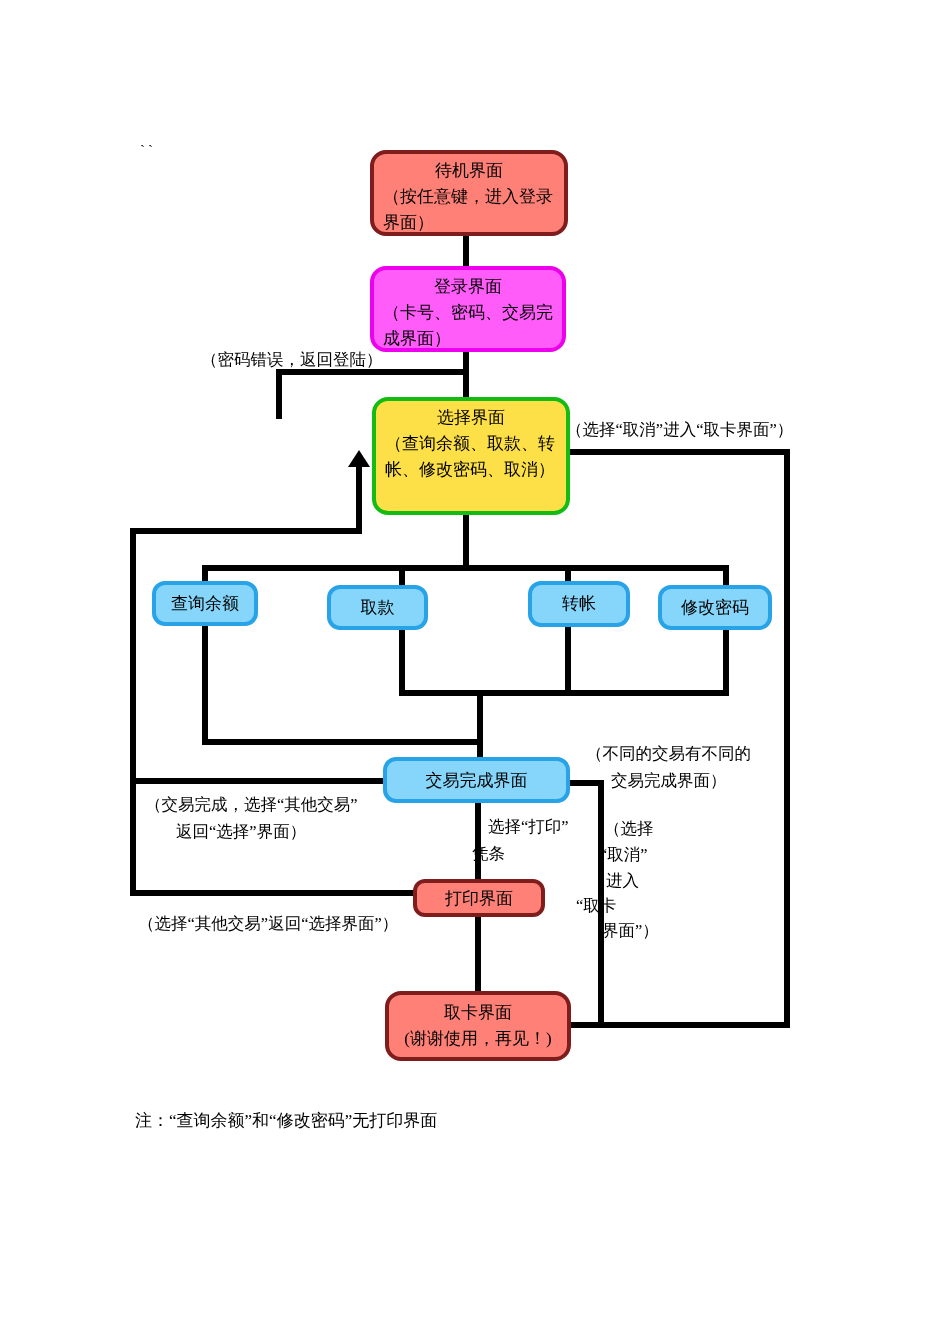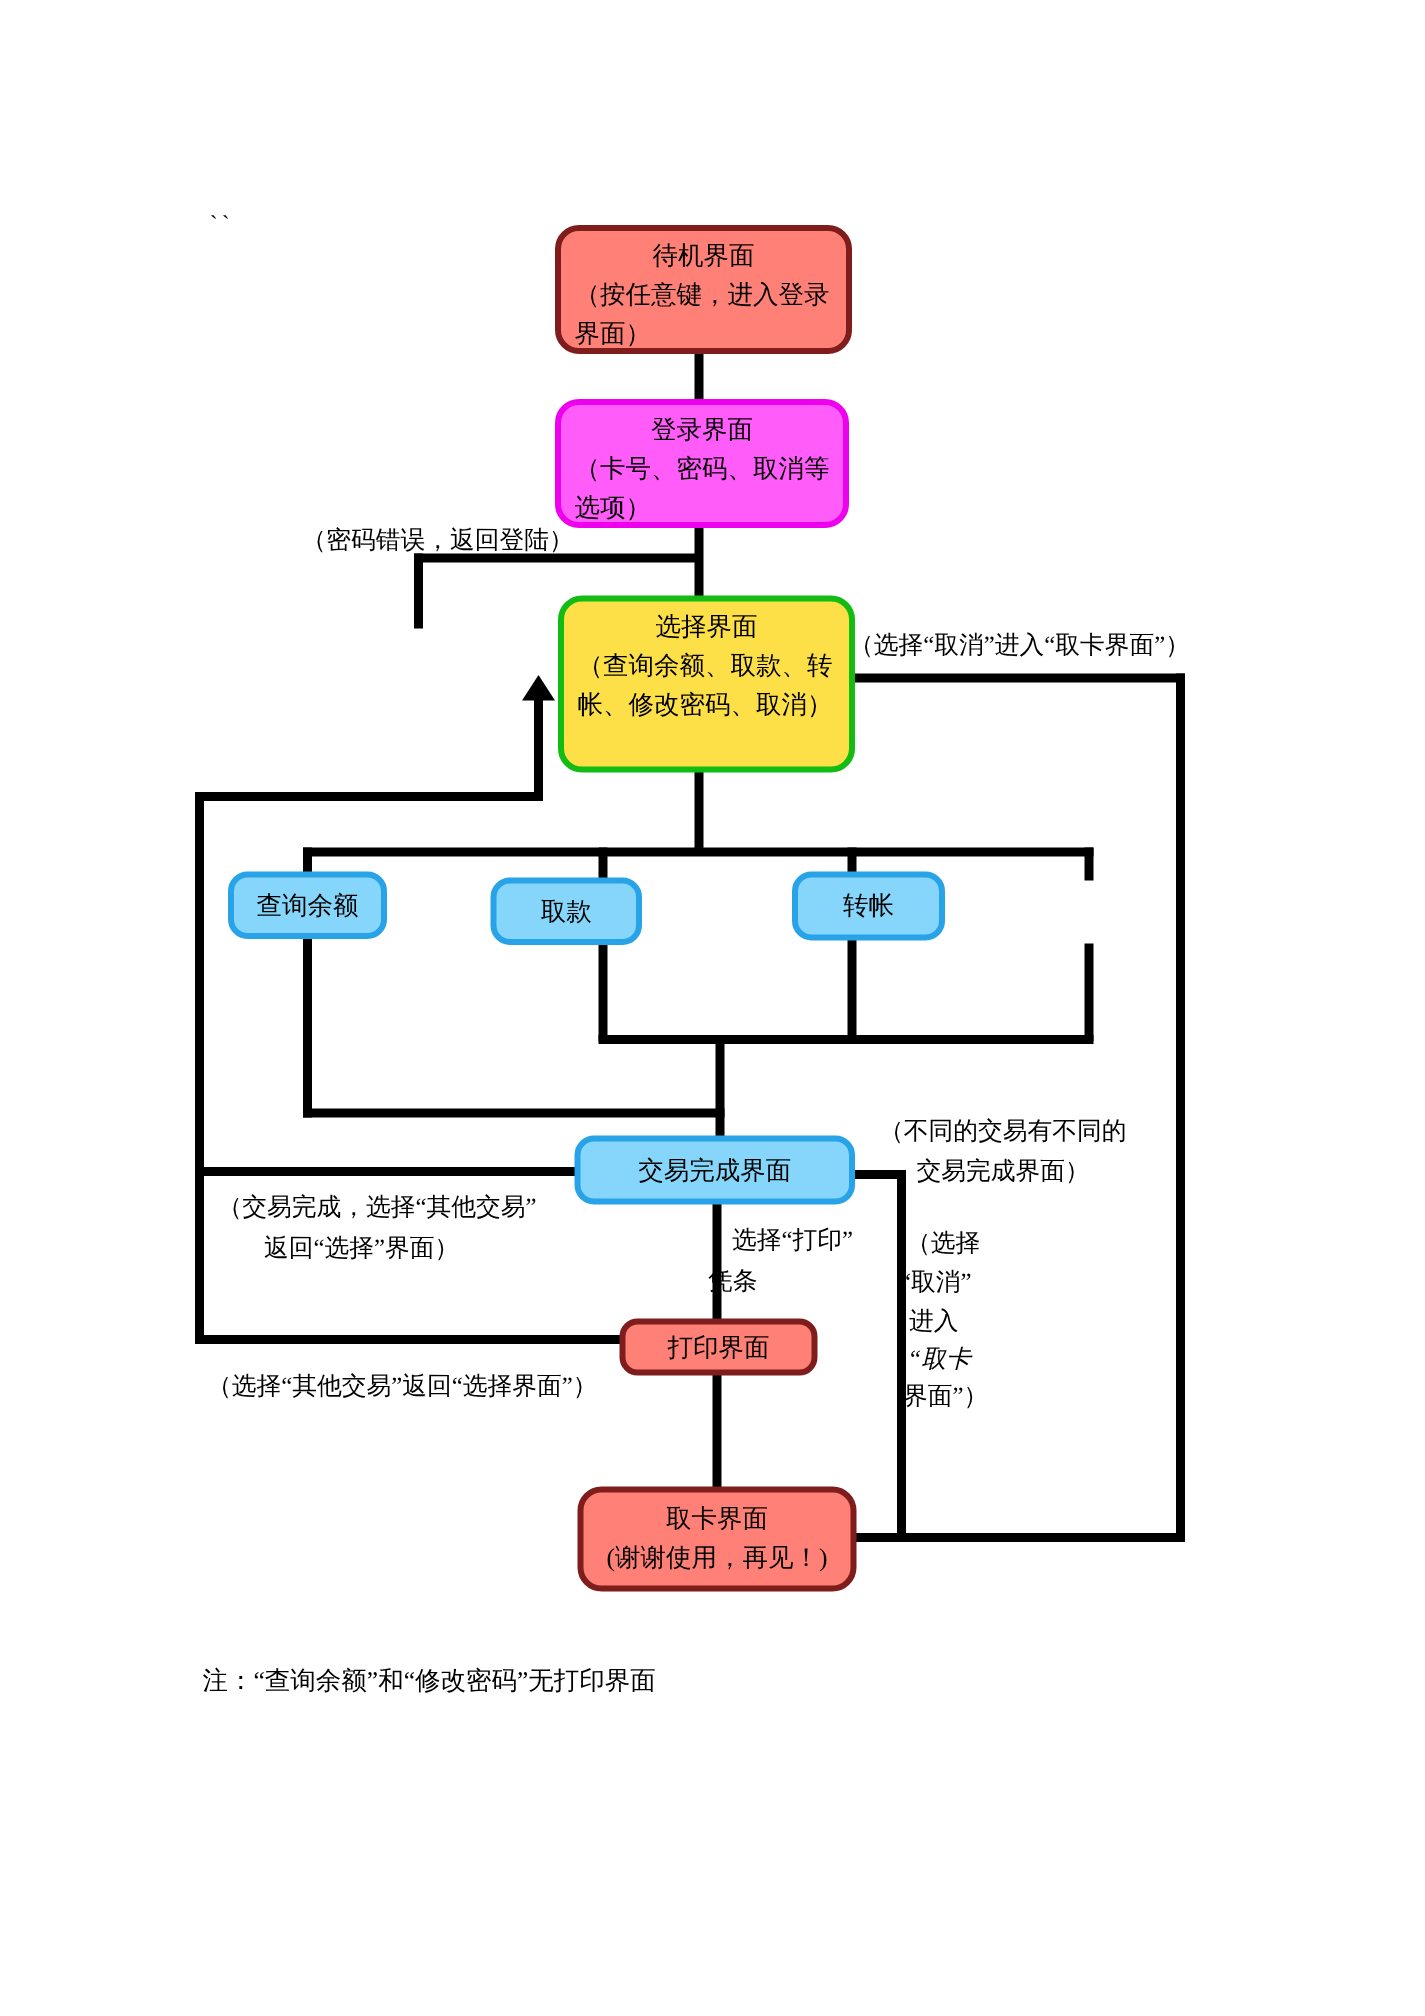--- a/index.html
+++ b/index.html
@@ -71,41 +71,44 @@
   <div class="conn" style="left:567px;top:780px;width:37px;height:6px;"></div>
   <div class="conn" style="left:598px;top:780px;width:6px;height:248px;"></div>
 
   <div class="node red pad" style="left:370px;top:150px;width:198px;height:86px;">
     <span class="title">待机界面</span>
     <span class="subtitle">（按任意键，进入登录界面）</span>
   </div>
 
   <div class="node pink pad" style="left:370px;top:266px;width:196px;height:86px;">
     <span class="title">登录界面</span>
-    <span class="subtitle">（卡号、密码、取消等选项）</span>
+    <span class="subtitle">（卡号、密码、交易完成界面）</span>
   </div>
 
 
   <div class="node green pad" style="left:372px;top:397px;width:198px;height:118px;">
     <span class="title">选择界面</span>
     <span class="subtitle">（查询余额、取款、转帐、修改密码、取消）</span>
   </div>
 
   <div class="node blue center-all" style="left:152px;top:581px;width:106px;height:45px;line-height:38px;">
     <span>查询余额</span>
   </div>
 
   <div class="node blue center-all" style="left:327px;top:585px;width:101px;height:45px;line-height:38px;">
     <span>取款</span>
   </div>
 
   <div class="node blue center-all" style="left:528px;top:581px;width:102px;height:46px;line-height:38px;">
     <span>转帐</span>
   </div>
 
+  <div class="node blue center-all" style="left:658px;top:585px;width:114px;height:45px;line-height:38px;">
+    <span>修改密码</span>
+  </div>
 
   <div class="node blue center-all" style="left:383px;top:757px;width:187px;height:46px;line-height:39px;">
     <span>交易完成界面</span>
   </div>
 
   <div class="node red center-all" style="left:413px;top:879px;width:132px;height:38px;line-height:31px;border-radius:12px;">
     <span>打印界面</span>
   </div>
 
   <div class="node red center-all" style="left:385px;top:991px;width:186px;height:70px;padding-top:5px;box-sizing:border-box;">
@@ -122,20 +125,20 @@
 
   <div class="ann" style="left:145px;top:792px;">（交易完成，选择“其他交易”</div>
   <div class="ann" style="left:176px;top:819px;">返回“选择”界面）</div>
 
   <div class="ann" style="left:488px;top:814px;">选择“打印”</div>
   <div class="ann" style="left:472px;top:841px;">凭条</div>
 
   <div class="ann" style="left:604px;top:816px;">（选择</div>
   <div class="ann" style="left:600px;top:842px;">“取消”</div>
   <div class="ann" style="left:606px;top:868px;">进入</div>
-  <div class="ann" style="left:605px;top:893px;font-style:italic;">“取卡</div>
+  <div class="ann" style="left:576px;top:893px;">“取卡</div>
   <div class="ann" style="left:602px;top:918px;">界面”）</div>
 
   <div class="ann" style="left:138px;top:911px;">（选择“其他交易”返回“选择界面”）</div>
 
   <div class="ann" style="left:135px;top:1108px;font-size:17px;">注：“查询余额”和“修改密码”无打印界面</div>
 
 </div>
 
 </body></html>

